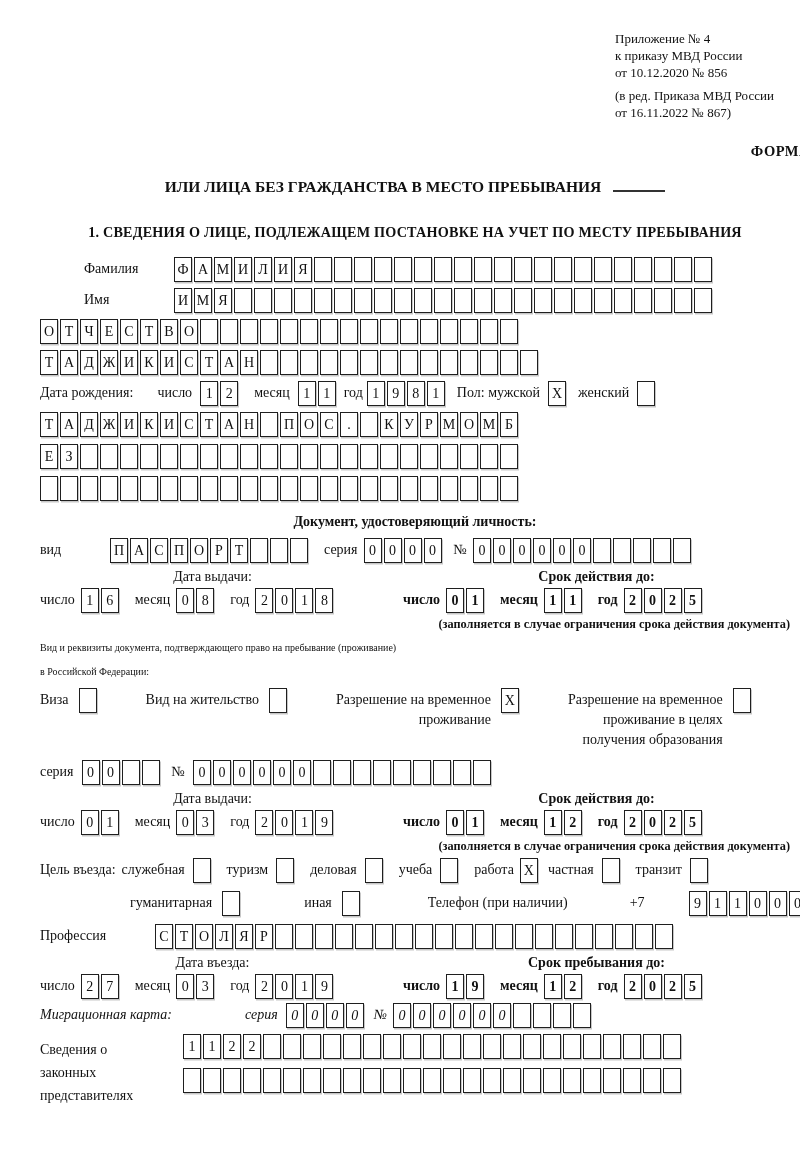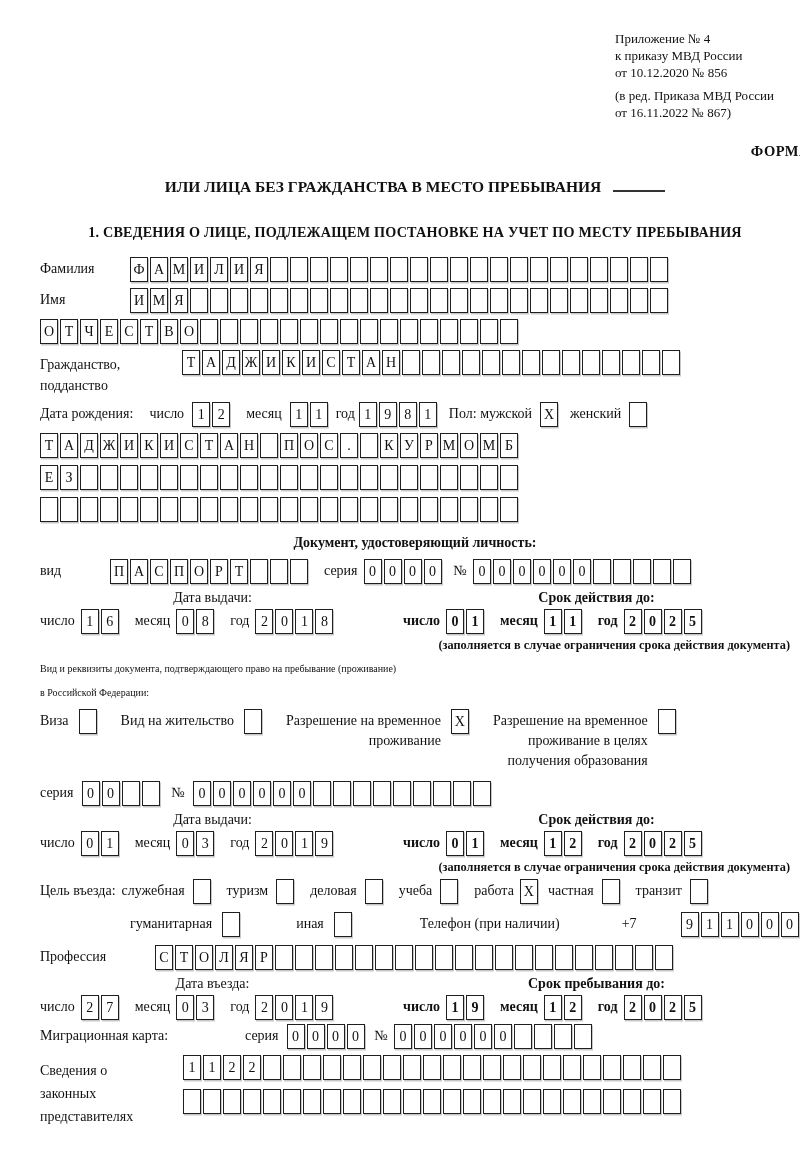--- a/index.html
+++ b/index.html
@@ -15,57 +15,57 @@
   
   .title { text-align:center; font-weight:bold; font-size:15.5px; line-height:22px; margin-top:16px; }
   .blank-underline { display:inline-block; width:52px; border-bottom:2px solid #333; margin-left:12px; height:14px; }
 
   .sec-heading { text-align:center; font-weight:bold; font-size:14.2px; margin-top:26px; margin-bottom:16px; letter-spacing:0.2px; }
 
   
   .row { display:flex; align-items:flex-start; margin-bottom:6px; }
   .lbl { font-size:14px; padding-top:4px; flex:0 0 auto; }
   .lbl2 { font-size:14px; line-height:21px; padding-top:4px; flex:0 0 auto; }
-  .w90  { width:90px; }
+  .w90  { width:90px;margin-left:44px; }
   .w142 { width:142px; }
   .w160 { width:160px; }
   .w172 { width:172px; }
   .w115 { width:115px; }
   .w70  { width:70px; }
 
   .cellrow { display:flex; flex:0 0 auto; }
   .cell {
     width:18px; height:25px; flex:0 0 auto;
     border:1.6px solid #1f1f1f; margin-right:2px;
     display:inline-flex; align-items:center; justify-content:center;
     font-size:14px; background:#fff;
     box-shadow:1px 1.5px 0 rgba(130,130,130,0.45);
   }
   .cellcol .cellrow { margin-bottom:7px; }
 
   .inlab { font-size:14px; padding-top:4px; flex:0 0 auto; }
   .mr4 { margin-right:4px; } .mr6 { margin-right:6px; } .mr8 { margin-right:8px; }
-  .mr10 { margin-right:10px; } .mr14 { margin-right:14px; } .mr16 { margin-right:16px; }
+  .mr10 { margin-right:10px; } .mr14 { margin-right:14px; } .mr16 { margin-right:24px; }
 
   .doc-heading { text-align:center; font-weight:bold; font-size:14px; margin:4px 0 8px 0; }
 
   
   .dates { display:flex; margin-bottom:4px; margin-top:6px; }
   .half-left { width:345px; flex:0 0 auto; }
   .half-right { flex:1; padding-left:18px;font-weight:bold; }
   .dhead { text-align:center; font-size:14px; margin-bottom:3px; }
   .drow { display:flex; align-items:flex-start; }
   .dlbl { font-size:14px; padding-top:4px; margin-right:6px; flex:0 0 auto; }
   .dgap { width:14px; flex:0 0 auto; }
   .note-right { text-align:right; font-size:12.3px; margin-top:4px; }
 
   .para { font-size:10px; line-height:24px; }
 
   
-  .visarow { display:flex; align-items:flex-start; margin-top:4px; margin-bottom:10px; }
+  .visarow { display:flex; align-items:flex-start; margin-top:4px; margin-bottom:10px;gap:25px; }
   .opt { display:flex; align-items:flex-start; margin-right:22px; }
   .optlabel { font-size:14px; padding-top:4px; margin-right:10px; }
   .optmulti { font-size:14px; line-height:20px; text-align:right; margin-right:10px; padding-top:2px; }
 
   .goalrow { display:flex; align-items:flex-start; margin-bottom:8px; }
   .goal-item { display:flex; align-items:flex-start; }
   .indent90 { margin-left:90px;gap:38px; }
 </style>
 </head>
 <body>
@@ -179,24 +179,20 @@
         <div class="cell"></div>
         <div class="cell"></div>
         <div class="cell"></div>
         <div class="cell"></div>
         <div class="cell"></div>
         <div class="cell"></div>
       </div>
   </div>
 
   <div class="row">
-    <div class="lbl2 w142">
-      <div>Гражданство,</div>
-      <div>подданство</div>
-    </div>
     <div class="cellrow">
         <div class="cell">Т</div>
         <div class="cell">А</div>
         <div class="cell">Д</div>
         <div class="cell">Ж</div>
         <div class="cell">И</div>
         <div class="cell">К</div>
         <div class="cell">И</div>
         <div class="cell">С</div>
         <div class="cell">Т</div>
@@ -690,21 +686,21 @@
         <div class="cellrow">
             <div class="cell">2</div>
             <div class="cell">0</div>
             <div class="cell">2</div>
             <div class="cell">5</div>
           </div>
       </div>
     </div>
   </div>
 
-  <div class="row" style="margin-top:4px;">
+  <div class="row" style="margin-top:4px;font-style:italic;">
     <span class="inlab" style="width:205px;">Миграционная карта:</span>
     <span class="inlab mr8">серия</span>
     <div class="cellrow mr8">
         <div class="cell">0</div>
         <div class="cell">0</div>
         <div class="cell">0</div>
         <div class="cell">0</div>
       </div>
     <span class="inlab mr6">№</span>
     <div class="cellrow">

